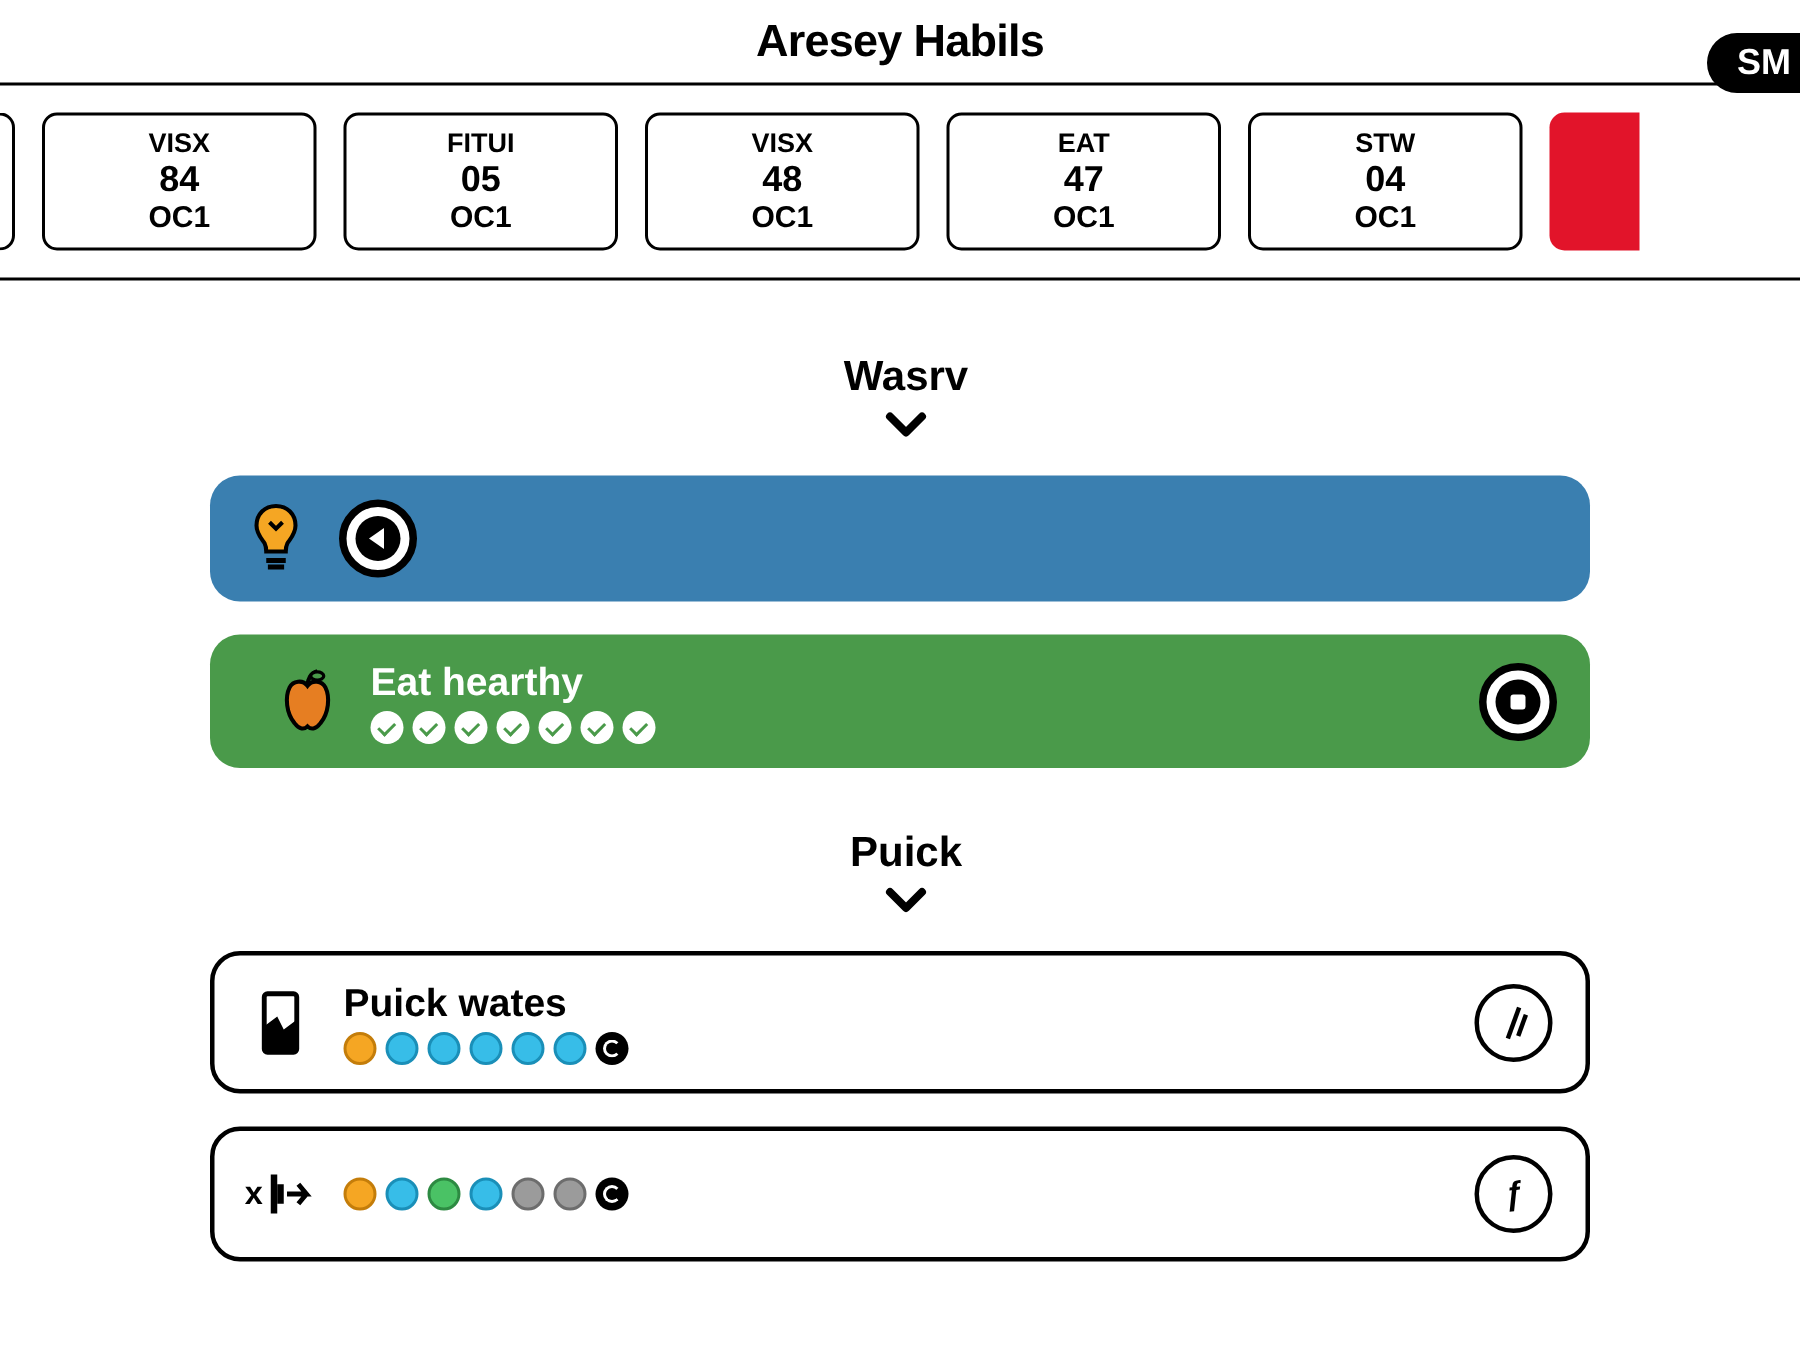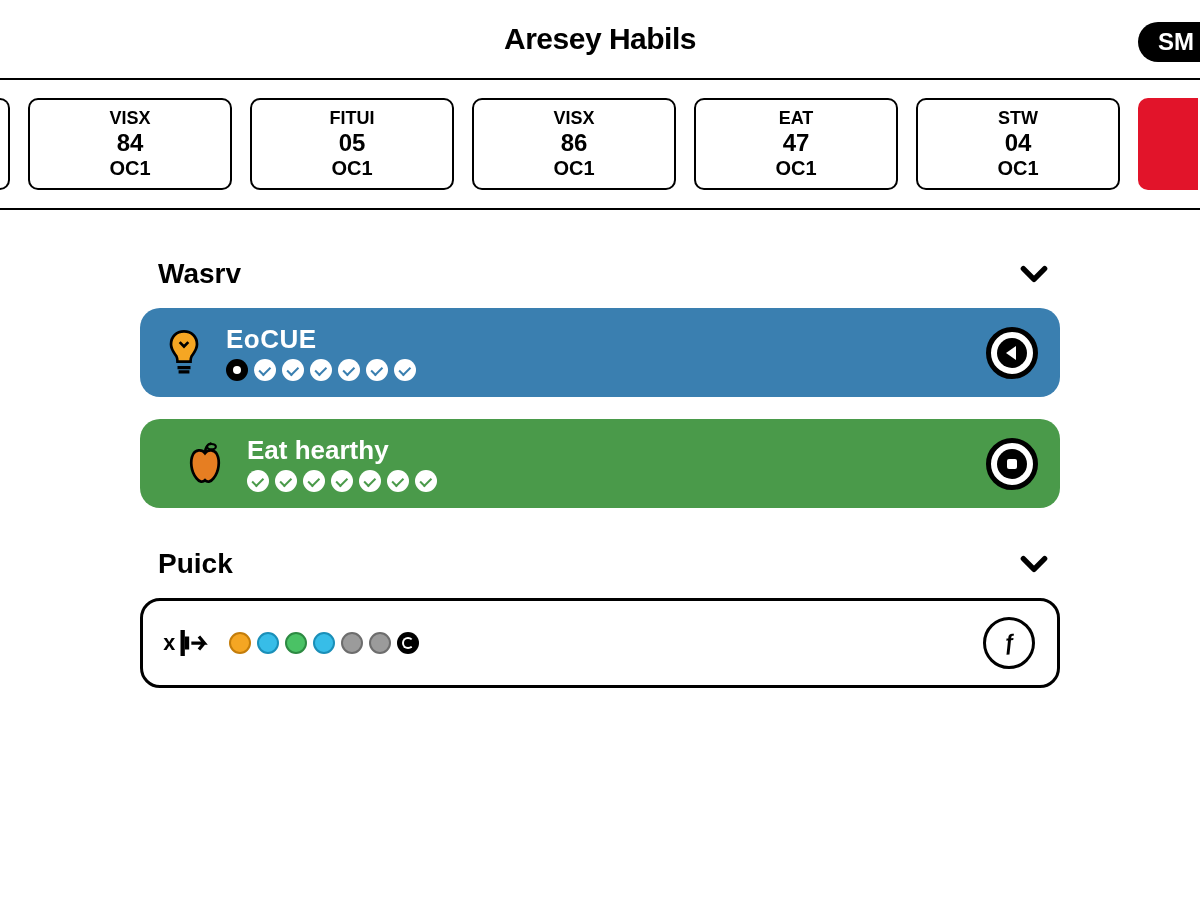--- a/index.html
+++ b/index.html
@@ -8,21 +8,21 @@
     background: #fff;
     width: 1200px;
     height: 900px;
     overflow: hidden;
   }
   .header {
     display: flex;
     align-items: center;
     justify-content: center;
     position: relative;
-    height: 80px;
+    height: 57px;
     border-bottom: 2px solid #000;
   }
   .title {
     font-size: 30px;
     font-weight: 800;
     letter-spacing: -0.5px;
   }
   .sm-pill {
     position: absolute;
     right: -20px;
@@ -37,21 +37,21 @@
   .date-strip {
     display: flex;
     gap: 18px;
     padding: 18px 0 18px 0;
     margin-left: -40px;
     border-bottom: 2px solid #000;
   }
   .date-cell {
     border: 2.5px solid #000;
     border-radius: 10px;
-    width: 204px;
+    width: 183px;
     height: 92px;
     display: flex;
     flex-direction: column;
     align-items: center;
     justify-content: center;
     font-weight: 700;
     flex-shrink: 0;
   }
   .date-cell.partial-left {
     border-left: none;
@@ -69,23 +69,24 @@
   }
   .date-dow { font-size: 18px; letter-spacing: 0px; }
   .date-num { font-size: 24px; font-weight: 800; text-align: center; }
   .date-mon { font-size: 20px; }
   .content {
     padding: 30px 140px 0 140px;
   }
   .section-header {
     display: flex;
     justify-content: space-between;
-    align-items: flex-end;
+    align-items: center;
     padding: 18px 10px 18px 18px;
     cursor: pointer;
+    flex-direction: column;
   }
   .section-title {
     font-size: 28px;
     font-weight: 800;
   }
   .chevron {
     width: 32px; height: 32px;
   }
   .chevron svg { width: 100%; height: 100%; }
   .habit-card {
@@ -193,21 +194,21 @@
       <div class="date-num">84</div>
       <div class="date-mon">OC1</div>
     </div>
     <div class="date-cell">
       <div class="date-dow">FITUI</div>
       <div class="date-num">05</div>
       <div class="date-mon">OC1</div>
     </div>
     <div class="date-cell">
       <div class="date-dow">VISX</div>
-      <div class="date-num">86</div>
+      <div class="date-num">48</div>
       <div class="date-mon">OC1</div>
     </div>
     <div class="date-cell">
       <div class="date-dow">EAT</div>
       <div class="date-num">47</div>
       <div class="date-mon">OC1</div>
     </div>
     <div class="date-cell">
       <div class="date-dow">STW</div>
       <div class="date-num">04</div>
@@ -224,32 +225,20 @@
         </svg></div>
     </div>
     <div class="habit-card blue">
       <div class="habit-icon">
         <svg viewBox="0 0 48 48">
           <path d="M24 4c-7 0-12 5-12 12 0 5 3 8 5 11 1 2 1 3 1 5h12c0-2 0-3 1-5 2-3 5-6 5-11 0-7-5-12-12-12z" fill="#f5a623" stroke="#000" stroke-width="2.5"></path>
           <path d="M18 36h12v3H18z M19 40h10v3H19z" fill="#000"></path>
           <path d="M20 14l4 4 4-4" fill="none" stroke="#000" stroke-width="2.5"></path>
         </svg>
       </div>
-      <div class="habit-body">
-        <div class="habit-title upper">EoCUE</div>
-        <div class="dots">
-          <div class="dot solid-black inner-w"></div>
-          <div class="dot w-check"></div>
-          <div class="dot w-check"></div>
-          <div class="dot w-check"></div>
-          <div class="dot w-check"></div>
-          <div class="dot w-check"></div>
-          <div class="dot w-check"></div>
-        </div>
-      </div>
       <div class="action-btn dark-ring">
         <div class="action-inner play"></div>
       </div>
     </div>
     <div class="habit-card green">
       <div class="habit-icon">
         <svg viewBox="0 0 48 48">
           <path d="M24 14c-3-4-9-3-11 1-3 6-2 16 3 22 3 4 6 4 8 2 2 2 5 2 8-2 5-6 6-16 3-22-2-4-8-5-11-1z" fill="#e67e22" stroke="#000" stroke-width="2.5"></path>
           <path d="M24 14c0-4 2-8 6-9" fill="none" stroke="#000" stroke-width="2.5"></path>
           <ellipse cx="30" cy="8" rx="4" ry="2.5" fill="#4a9a4a" stroke="#000" stroke-width="2"></ellipse>
@@ -269,20 +258,43 @@
       </div>
       <div class="action-btn dark-ring">
         <div class="action-inner stop"></div>
       </div>
     </div>
     <div class="section-header">
       <div class="section-title">Puick</div>
       <div class="chevron"><svg viewBox="0 0 24 24">
           <path d="M4 8l8 8 8-8" fill="none" stroke="#000" stroke-width="4" stroke-linecap="round" stroke-linejoin="round"></path>
         </svg></div>
+    </div>
+    <div class="habit-card outline">
+      <div class="habit-icon">
+        <svg viewBox="0 0 48 48">
+          <rect x="14" y="6" width="20" height="36" rx="2" fill="#fff" stroke="#000" stroke-width="3"></rect>
+          <path d="M14 26 L22 20 L26 28 L34 22 L34 42 L14 42 Z" fill="#000"></path>
+        </svg>
+      </div>
+      <div class="habit-body">
+        <div class="habit-title">Puick wates</div>
+        <div class="dots">
+          <div class="dot orange"></div>
+          <div class="dot cyan"></div>
+          <div class="dot cyan"></div>
+          <div class="dot cyan"></div>
+          <div class="dot cyan"></div>
+          <div class="dot cyan"></div>
+          <div class="dot black-ring"></div>
+        </div>
+      </div>
+      <div class="action-btn thin">
+        <div class="action-slash"></div>
+      </div>
     </div>
     <div class="habit-card outline">
       <div class="habit-icon">
         <svg class="exercise-svg" viewBox="0 0 48 48">
           <text x="2" y="30" font-size="20" font-weight="900">x</text>
           <rect x="18" y="12" width="4" height="24" fill="#000"></rect>
           <rect x="22" y="18" width="4" height="12" fill="#000"></rect>
           <path d="M28 24 l12 0 l-5 -6 M40 24 l-5 6" fill="none" stroke="#000" stroke-width="3"></path>
         </svg>
       </div>

